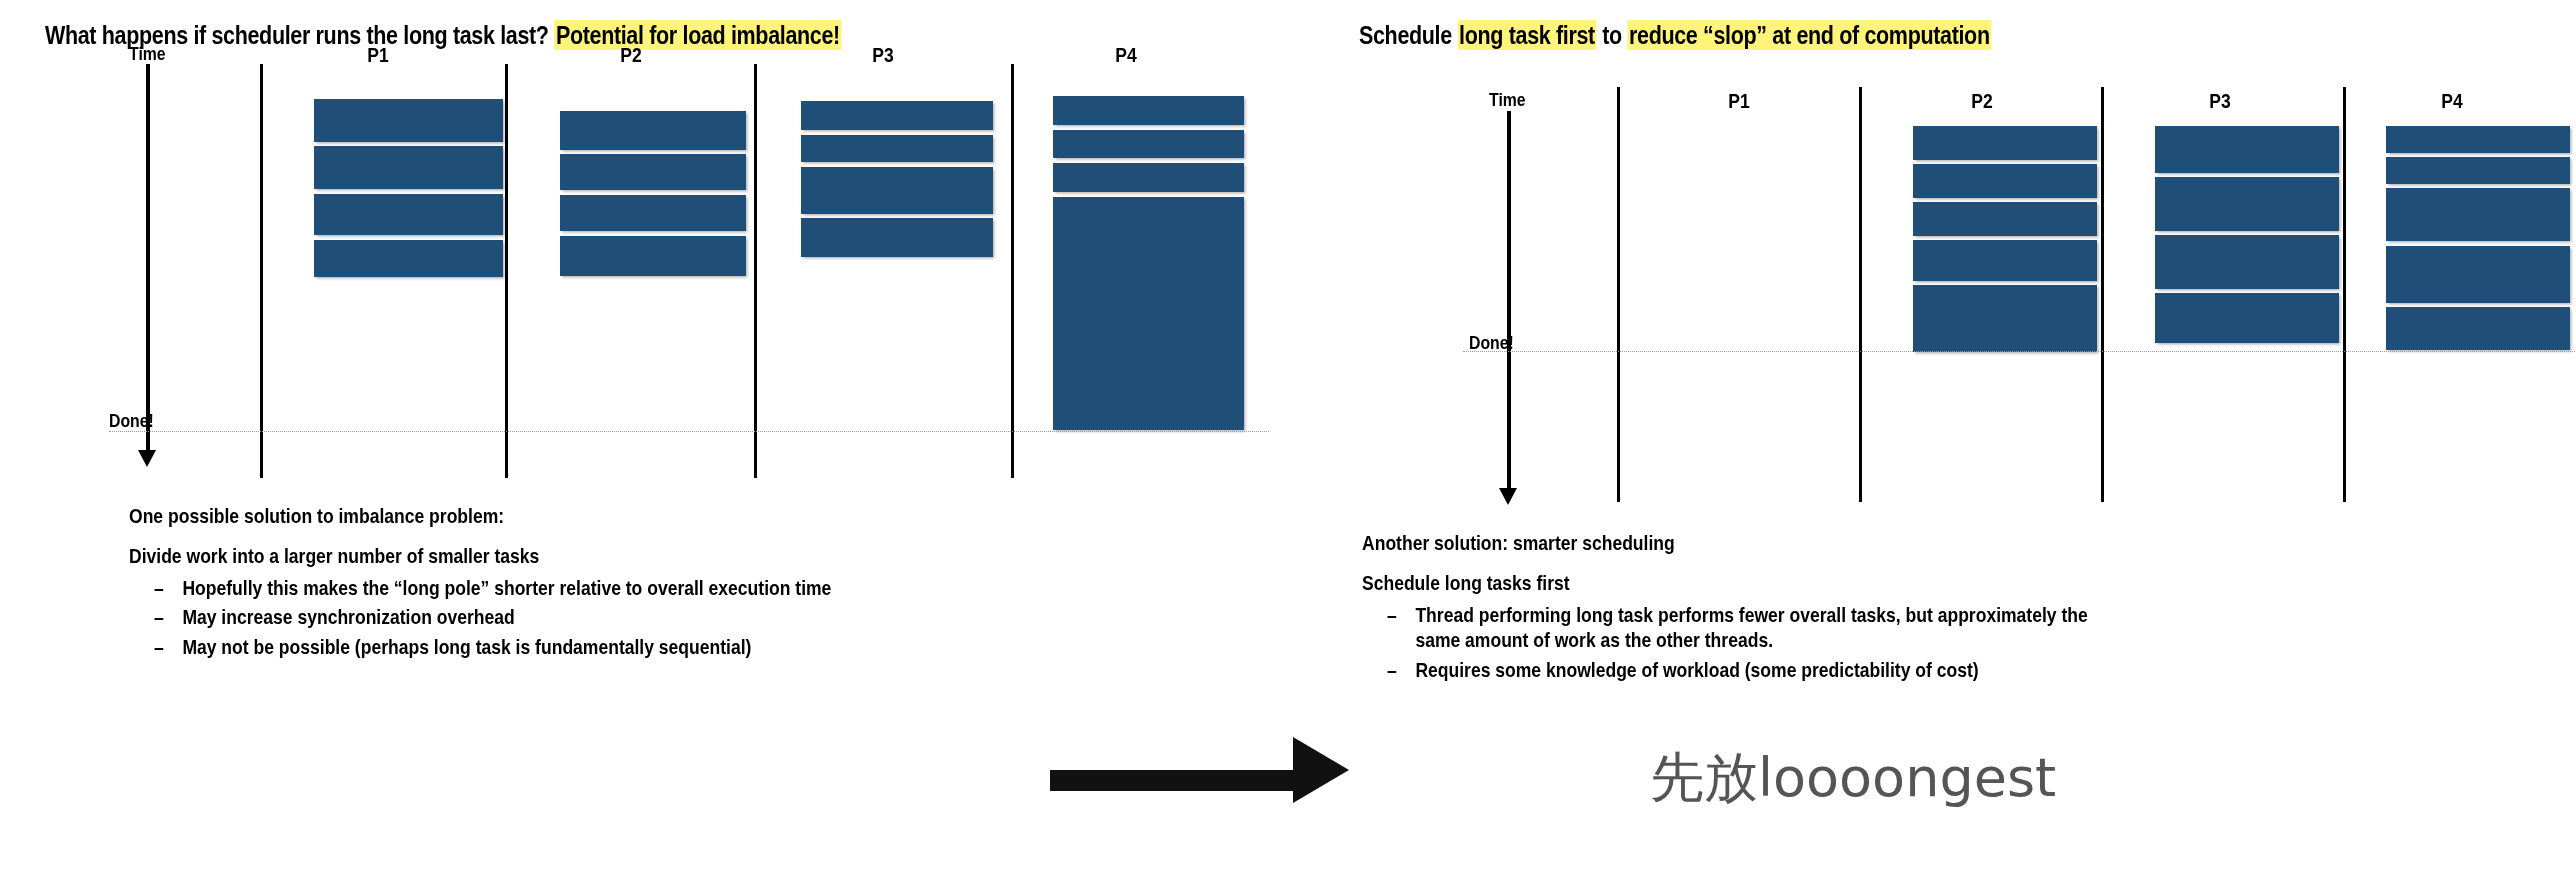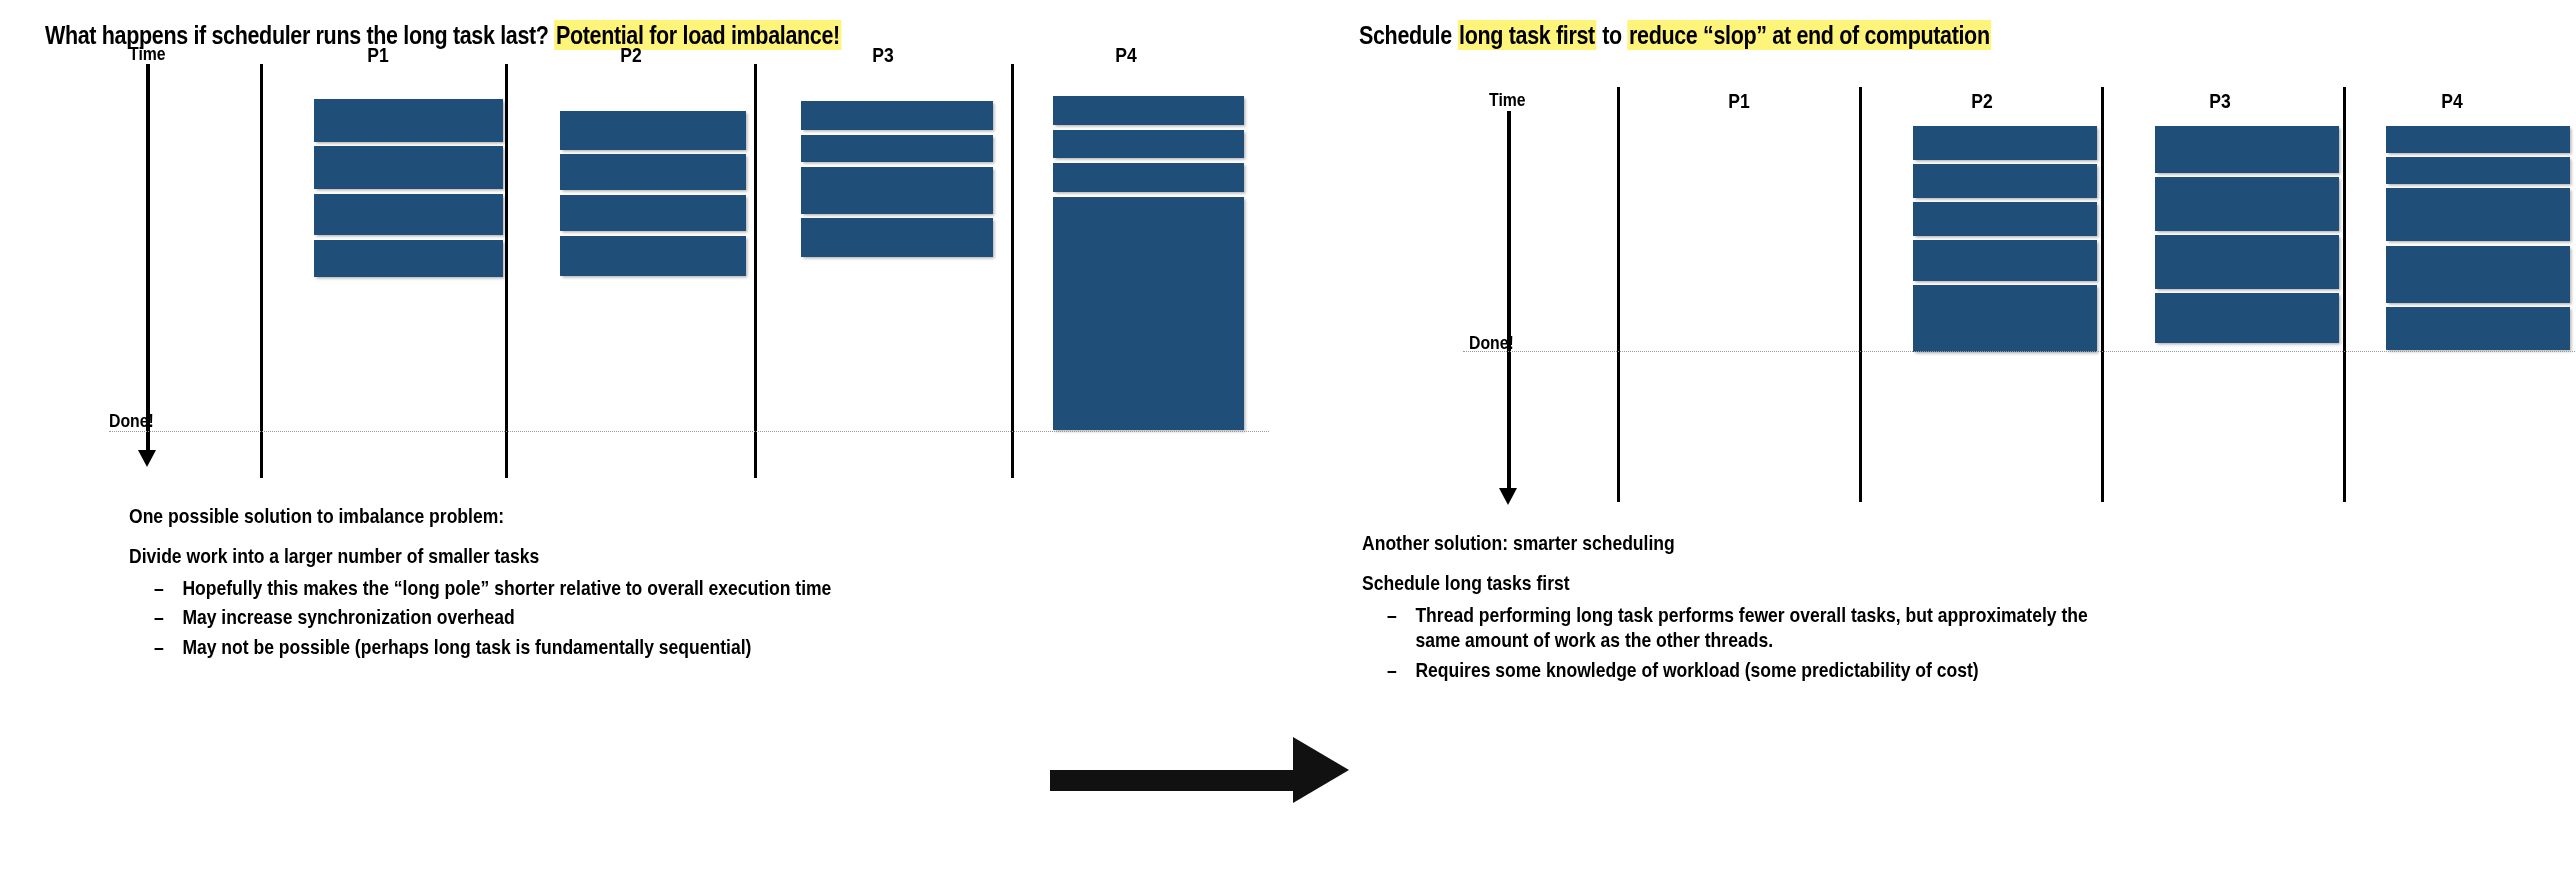--- a/index.html
+++ b/index.html
@@ -217,19 +217,20 @@
         <span class="btxt">Thread performing long task performs fewer overall tasks, but approximately the
 same amount of work as the other threads.</span>
       </div>
       <div class="bullet-row">
         <span class="dash">–</span>
         <span class="btxt">Requires some knowledge of workload (some predictability of cost)</span>
       </div>
     </div>
   </div>
 
+  <div class="cn-note" style="left:362px;top:747px;">先放loooongest</div>
 </div>
 
 <div class="big-arrow" style="left:1050px;top:748px;">
   <div class="shaft" style="width:248px;height:21.4px;top:22px;"></div>
   <div class="head" style="left:243px;top:-10.7px;"></div>
 </div>
 
 
 </body></html>

